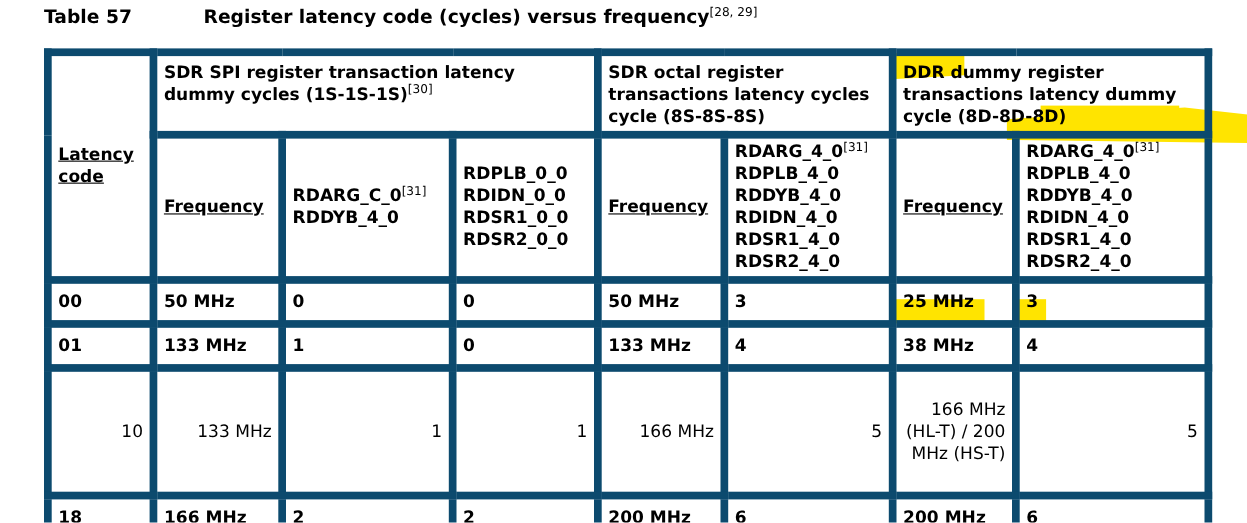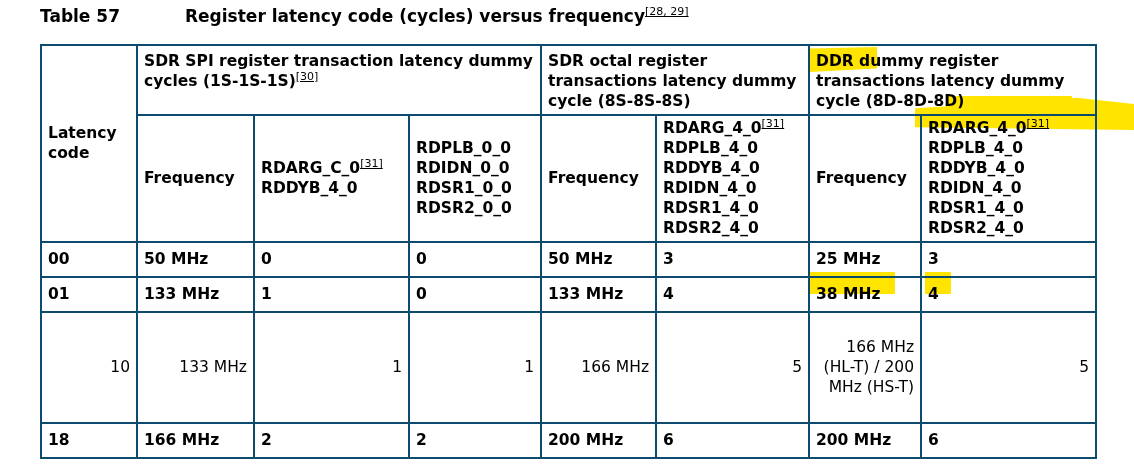--- a/index.html
+++ b/index.html
@@ -30,48 +30,48 @@
   .caption-label {
     display: inline-block;
     width: 145px;
   }
   .caption-title { display: inline; text-align: center; }
   sup {
     font-size: 11px;
     font-weight: normal;
     vertical-align: super;
     line-height: 0;
-    text-decoration: underline;
   }
 
   
   table.tbl {
     position: absolute;
     left: 40px;
     top: 44px;
     width: 1055px;
     border-collapse: collapse;
     table-layout: fixed;
   }
   table.tbl td {
-    border: 2px solid #0c4a6e;
+    border: 7px solid #0c4a6e;
     vertical-align: middle;
     padding: 3px 6px;
     font-size: 15.5px;
     line-height: 1.28;
   }
   
   table.tbl {
     border-top: 1.6px solid #000;
     border-bottom: 1.6px solid #000;
   }
 
   .hdr {
     font-weight: bold;
     font-size: 15.5px;
+    text-decoration: underline;
   }
   .hdr-group {
     font-weight: bold;
     font-size: 16px;
     vertical-align: top !important;
     padding-top: 6px !important;
   }
   .sig {
     font-weight: bold;
     font-size: 15.5px;
@@ -146,21 +146,21 @@
 
     <tr>
       <td rowspan="2" class="hdr">
         <span class="cellwrap" style="white-space:pre-line">Latency
 code</span>
       </td>
       <td colspan="3" class="hdr-group">
         <span class="cellwrap">SDR SPI register transaction latency dummy cycles (1S-1S-1S)</span><sup>[30]</sup>
       </td>
       <td colspan="2" class="hdr-group">
-        <span class="cellwrap">SDR octal register transactions latency dummy cycle (8S-8S-8S)</span>
+        <span class="cellwrap">SDR octal register transactions latency cycles cycle (8S-8S-8S)</span>
       </td>
       <td colspan="2" class="hdr-group">
         <span class="cellwrap">DDR dummy register transactions latency dummy cycle (8D-8D-8D)</span>
       </td>
     </tr>
 
     <tr>
       <td class="hdr">
         <span class="cellwrap">Frequency</span>
       </td>

